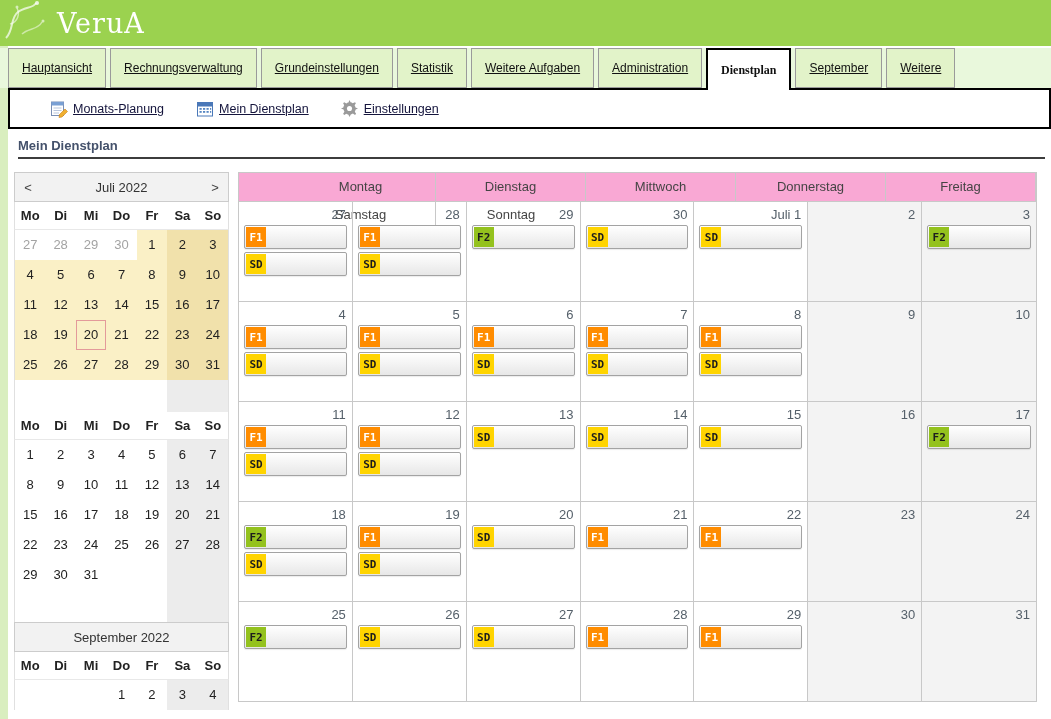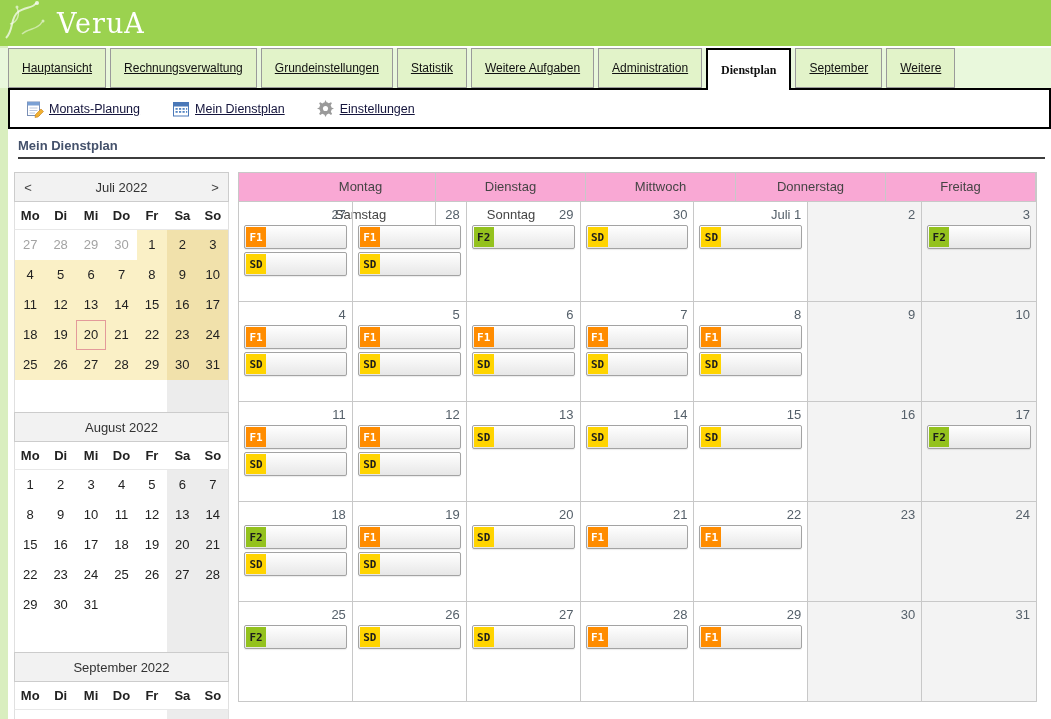--- a/index.html
+++ b/index.html
@@ -22,21 +22,21 @@
          background:#e2f3c9; border:1px solid #9a9a9a; margin-right:4px;
          font-size:12px; color:#111; cursor:pointer; white-space:nowrap; }
   .tab .tab-label { text-decoration:underline; }
   .tab.active { height:42px; background:#fff; border:2px solid #000;
                 border-bottom:0; font-weight:bold; }
   .tab.active .tab-label { text-decoration:none;font-family:Liberation Serif, serif; }
 
   
   .toolbar { position:absolute; top:88px; left:8px; width:1043px; height:41px;
              background:#fff; border:2px solid #000; display:flex;
-             align-items:center; padding-left:16px; z-index:1; }
+             align-items:center; padding-left:40px; z-index:1; }
   .tool-item { display:flex; align-items:center; margin-right:32px; cursor:pointer; }
   .tool-item .icon { width:18px; height:18px; margin-right:5px; display:inline-flex; }
   .tool-item .tool-label { font-size:12.5px; color:#14143c; text-decoration:underline; }
 
   
   .page-title { position:absolute; top:138px; left:18px; font-size:13px;
                 font-weight:bold; color:#44516b; }
   .title-rule { position:absolute; top:157px; left:18px; width:1027px;
                 border-top:2px solid #3c3c3c; }
 
@@ -244,25 +244,20 @@
     </div>
     <div class="mini-filler">
       <span class="fill-cell"></span>
       <span class="fill-cell"></span>
       <span class="fill-cell"></span>
       <span class="fill-cell"></span>
       <span class="fill-cell"></span>
       <span class="fill-cell wk"></span>
       <span class="fill-cell wk"></span>
     </div>
-    <div class="mini-head">
-      <span class="mini-nav"></span>
-      <span class="mini-title">August 2022</span>
-      <span class="mini-nav"></span>
-    </div>
     <div class="mini-days">
       <span class="mini-dayname">Mo</span>
       <span class="mini-dayname">Di</span>
       <span class="mini-dayname">Mi</span>
       <span class="mini-dayname">Do</span>
       <span class="mini-dayname">Fr</span>
       <span class="mini-dayname">Sa</span>
       <span class="mini-dayname">So</span>
     </div>
     <div class="mini-week">

